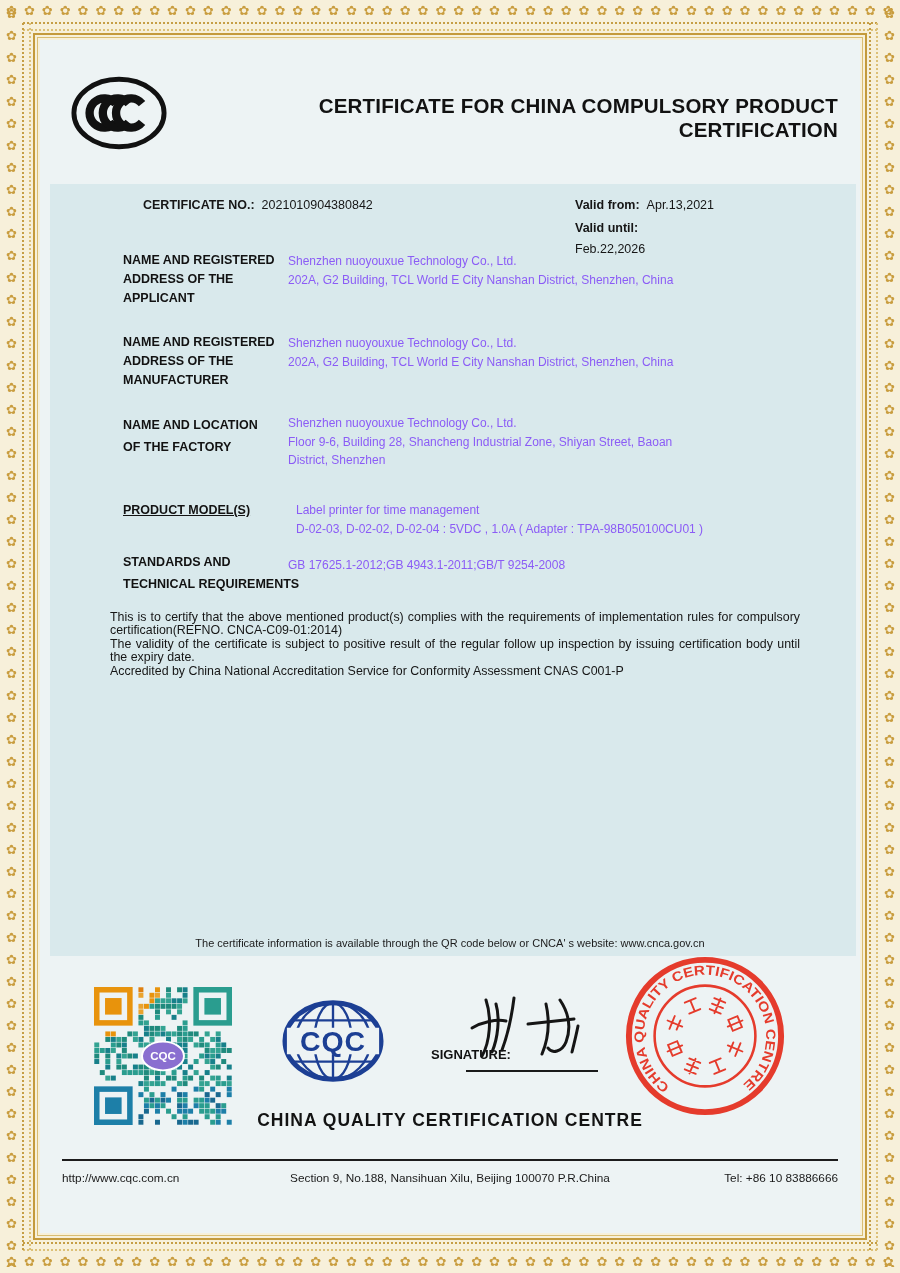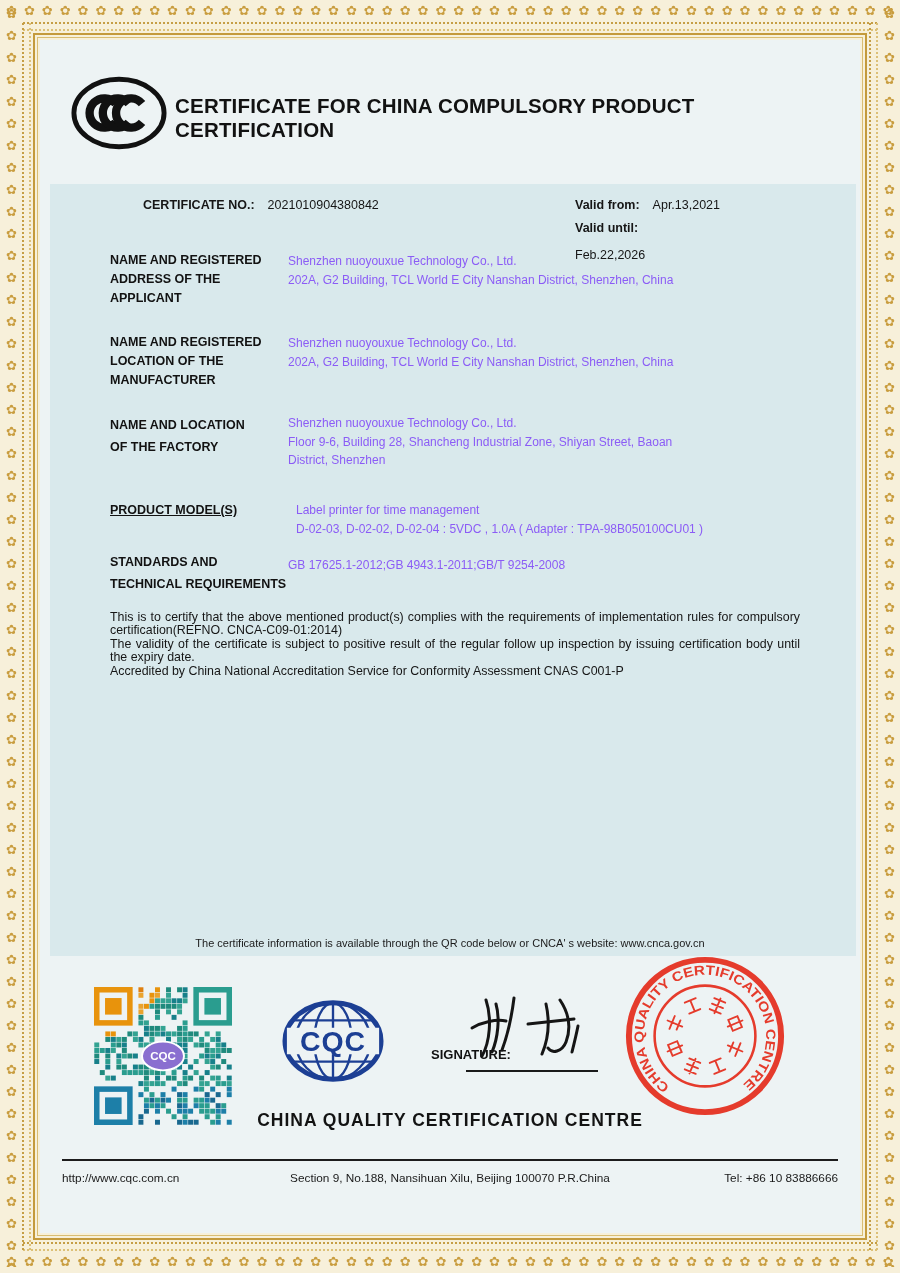--- a/index.html
+++ b/index.html
@@ -17,25 +17,25 @@
   .band-top{top:22px;} .band-bot{bottom:22px;}
   .band-v{position:absolute;top:23px;bottom:23px;width:5px;
         border-left:2px dotted #c59e45;border-right:2px dotted #dcc077;}
   .band-left{left:22px;} .band-right{right:22px;}
   .goldline{position:absolute;inset:33px;border:2px solid #c49a3c;}
   .goldline2{position:absolute;inset:37px;border:1px solid #d9bd72;}
   .paper{position:absolute;inset:40px;background:#edf3f4;}
   .panel{position:absolute;left:50px;top:184px;width:806px;height:772px;background:#d9e9ec;}
   
   .abs{position:absolute;}
-  .title{left:175px;right:62px;top:94px;text-align:left;font-size:20.5px;
+  .title{left:175px;right:62px;top:94px;text-align:right;font-size:20.5px;
         font-weight:bold;color:#121212;letter-spacing:0.2px;}
-  .metaline{font-size:12.5px;color:#161616;display:flex;gap:13px;white-space:nowrap;}
+  .metaline{font-size:12.5px;color:#161616;display:flex;gap:7px;white-space:nowrap;}
   .b{font-weight:bold;}
-  .flabel{font-size:12.5px;font-weight:bold;color:#121212;line-height:19px;width:182px;}
+  .flabel{font-size:12.5px;font-weight:bold;color:#121212;line-height:19px;width:182px;margin-left:13px;}
   .flabel.wide{line-height:22px;}
   .fvalue{font-size:12px;color:#8b5cf6;line-height:18.5px;width:560px;}
   .statements{left:110px;right:100px;top:611px;font-size:12.4px;color:#161616;
         line-height:13px;text-align:justify;}
   .statements p{margin:0 0 1px 0;}
   .qr-note{left:80px;right:80px;top:937px;text-align:center;font-size:11px;color:#1b1b1b;}
   .sig-label{left:431px;top:1047px;font-size:13px;font-weight:bold;color:#111;}
   .sig-line{left:466px;top:1070px;width:132px;border-top:2px solid #1a1a1a;height:0;}
   .centre-name{left:0;right:0;top:1110px;text-align:center;font-size:17.5px;
         font-weight:bold;letter-spacing:1px;color:#131313;}
@@ -90,21 +90,21 @@
     <div>NAME AND REGISTERED</div>
     <div>ADDRESS OF THE APPLICANT</div>
   </div>
   <div class="abs fvalue" style="left:288px;top:252px;">
     <div>Shenzhen nuoyouxue Technology Co., Ltd.</div>
     <div>202A, G2 Building, TCL World E City Nanshan District, Shenzhen, China</div>
   </div>
 
   <div class="abs flabel" style="left:110px;top:333px;">
     <div>NAME AND REGISTERED</div>
-    <div>LOCATION OF THE</div>
+    <div>ADDRESS OF THE</div>
     <div>MANUFACTURER</div>
   </div>
   <div class="abs fvalue" style="left:288px;top:334px;">
     <div>Shenzhen nuoyouxue Technology Co., Ltd.</div>
     <div>202A, G2 Building, TCL World E City Nanshan District, Shenzhen, China</div>
   </div>
 
   <div class="abs flabel wide" style="left:110px;top:414px;">
     <div>NAME AND LOCATION</div>
     <div>OF THE FACTORY</div>

